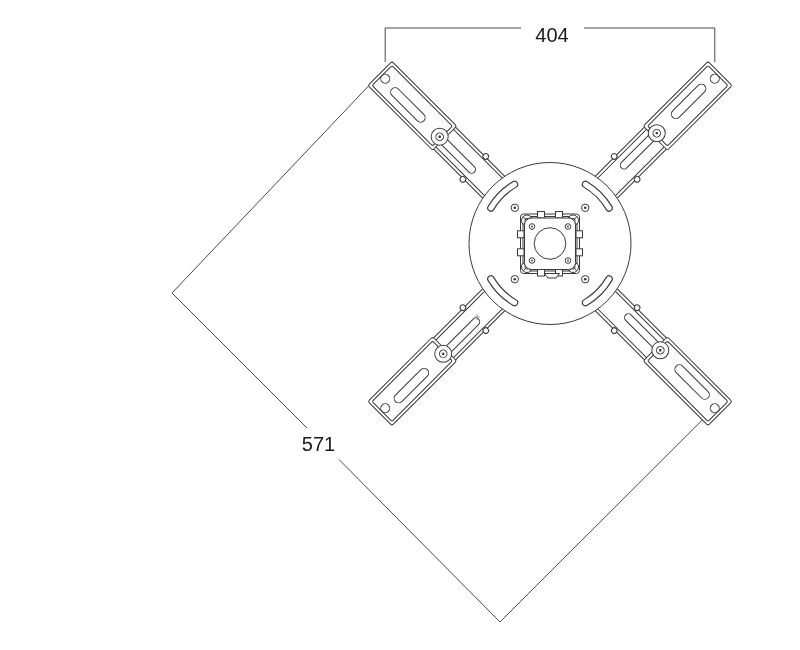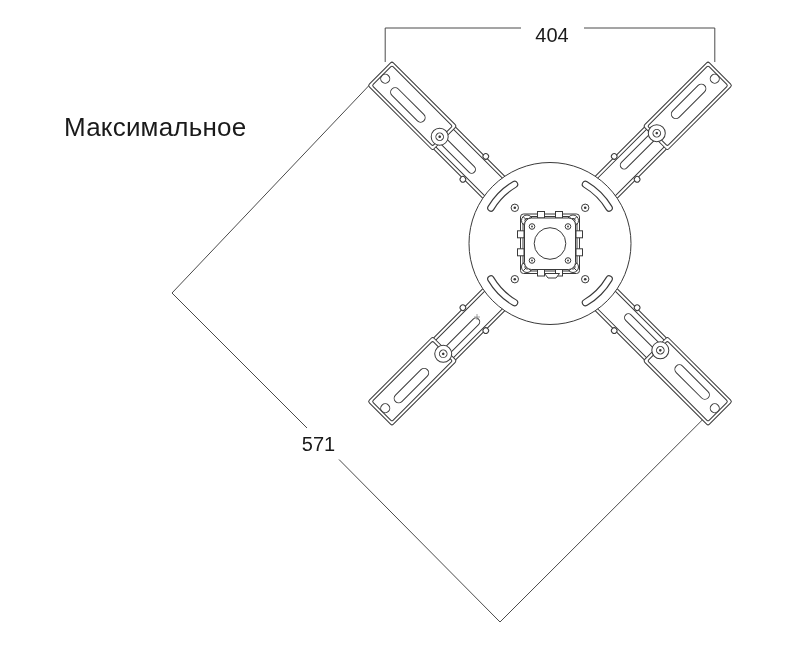--- a/index.html
+++ b/index.html
@@ -18,21 +18,20 @@
   .slotO{ fill:none; stroke:var(--line); stroke-width:7.5; stroke-linecap:round; }
   .slotI{ fill:none; stroke:var(--bg); stroke-width:5.2; stroke-linecap:round; }
   .dimtext { font-family:"Liberation Sans", sans-serif; font-size:20px; fill:var(--text); }
   .mark { stroke:#888; stroke-width:0.8; }
 </style>
 </head>
 <body>
 
 <div class="canvas">
 
-  <div class="note">Максимальное</div>
 
   <svg class="drawing" width="800" height="650" viewBox="0 0 800 650">
 
     <defs>
 
       <g id="arm-shape">
         <rect x="65" y="-15.5" width="103" height="31" rx="2" class="wh"></rect>
         <rect x="68" y="-12.5" width="97" height="25" rx="1.5" class="ln"></rect>
         <circle cx="107" cy="-16.2" r="2.8" class="wh"></circle>
         <circle cx="107" cy="16.2" r="2.8" class="wh"></circle>

